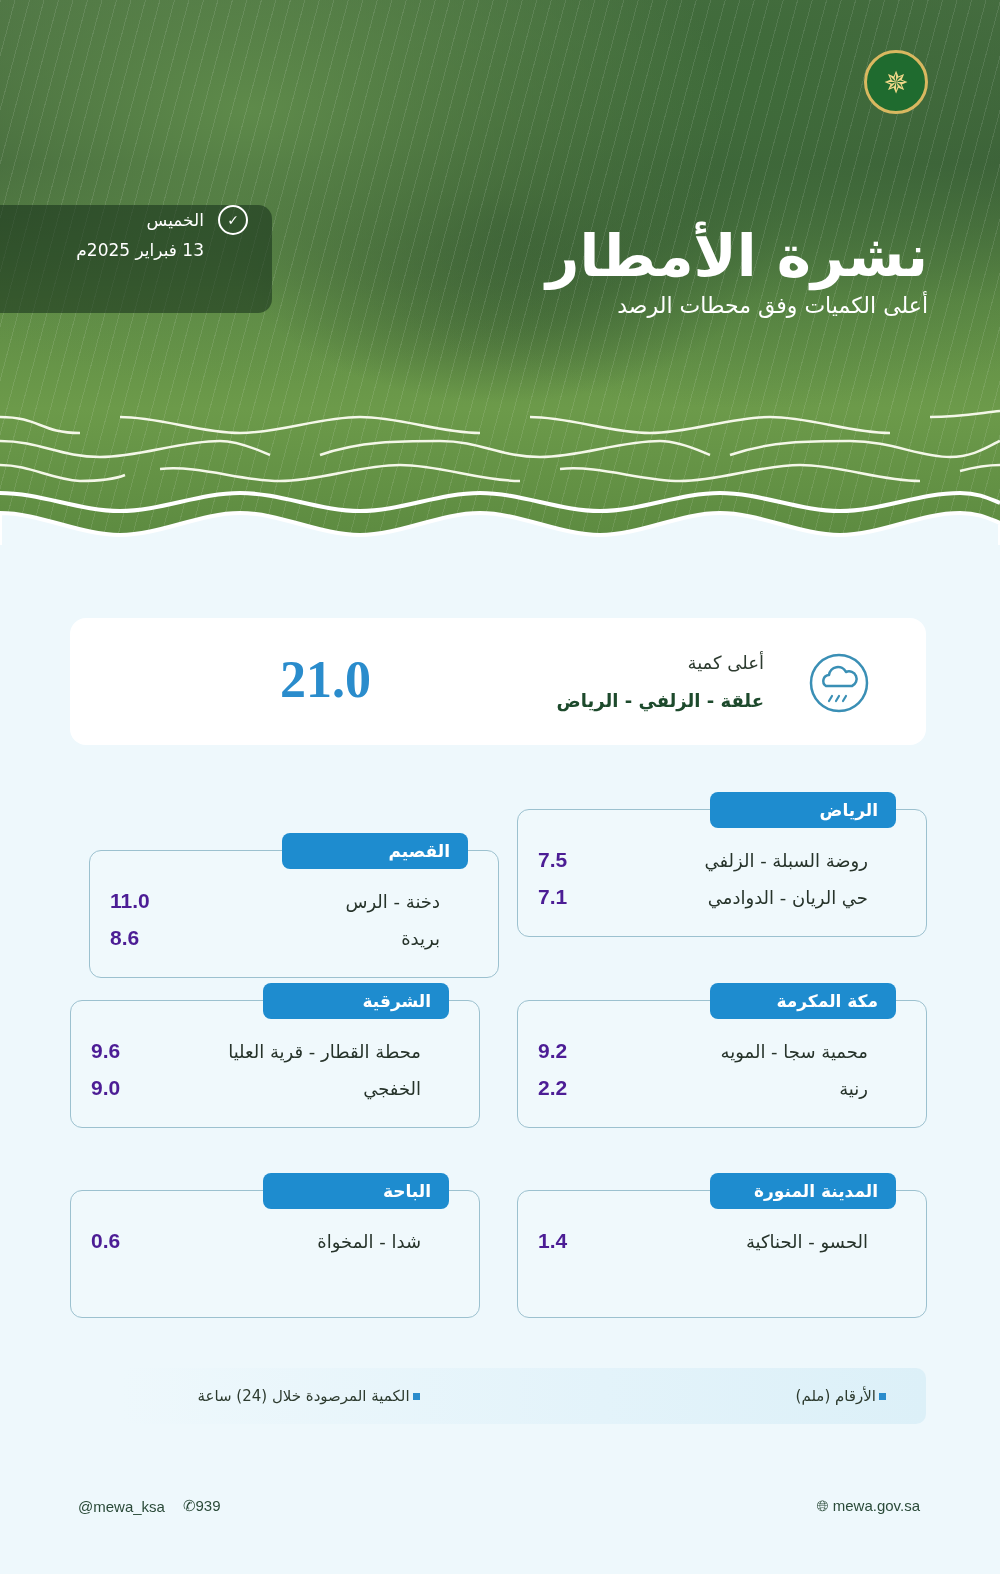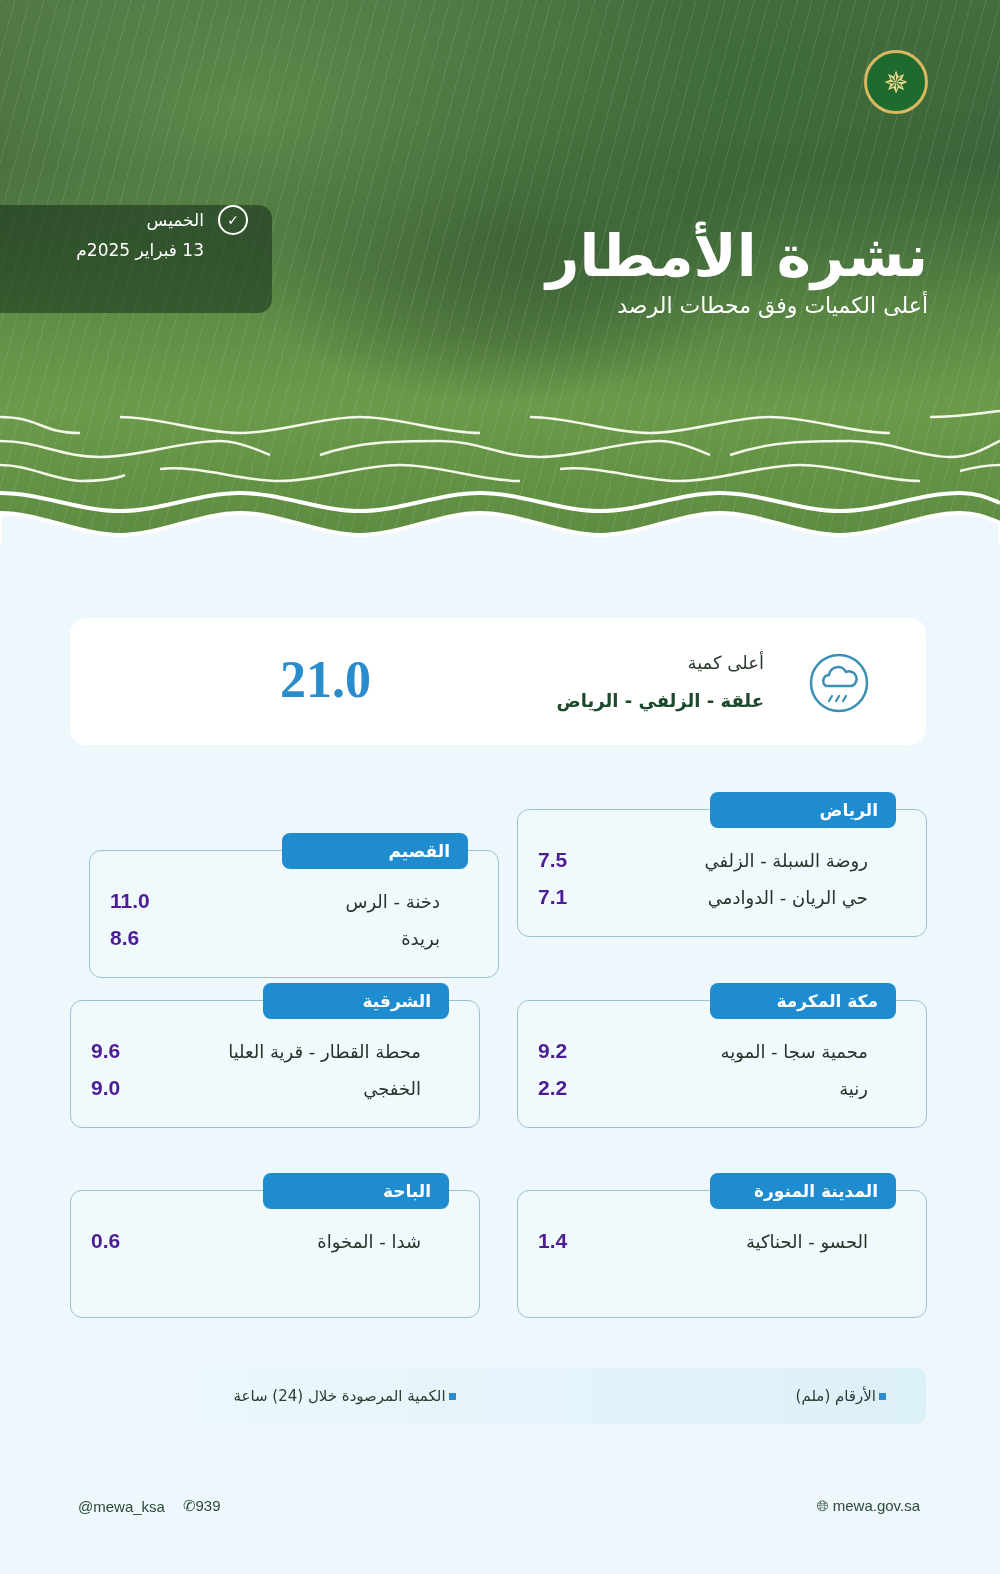--- a/index.html
+++ b/index.html
@@ -195,21 +195,21 @@
 
 <div class="region" style="left:70px; top:1190px;">
   <div class="region-tag">الباحة</div>
   <div class="station" style="top:38px;">
     <span>شدا - المخواة</span>
     <span class="val">0.6</span>
   </div>
 </div>
 
 <div class="notes">
-  <div class="note" style="margin-right:40px;">
+  <div class="note" style="margin-right:40px;margin-left:36px;">
     <span class="sq"></span>
     <span>الأرقام (ملم)</span>
   </div>
   <div class="note" style="margin-right:340px;">
     <span class="sq"></span>
     <span>الكمية المرصودة خلال (24) ساعة</span>
   </div>
 </div>
 
 <div class="footer">

